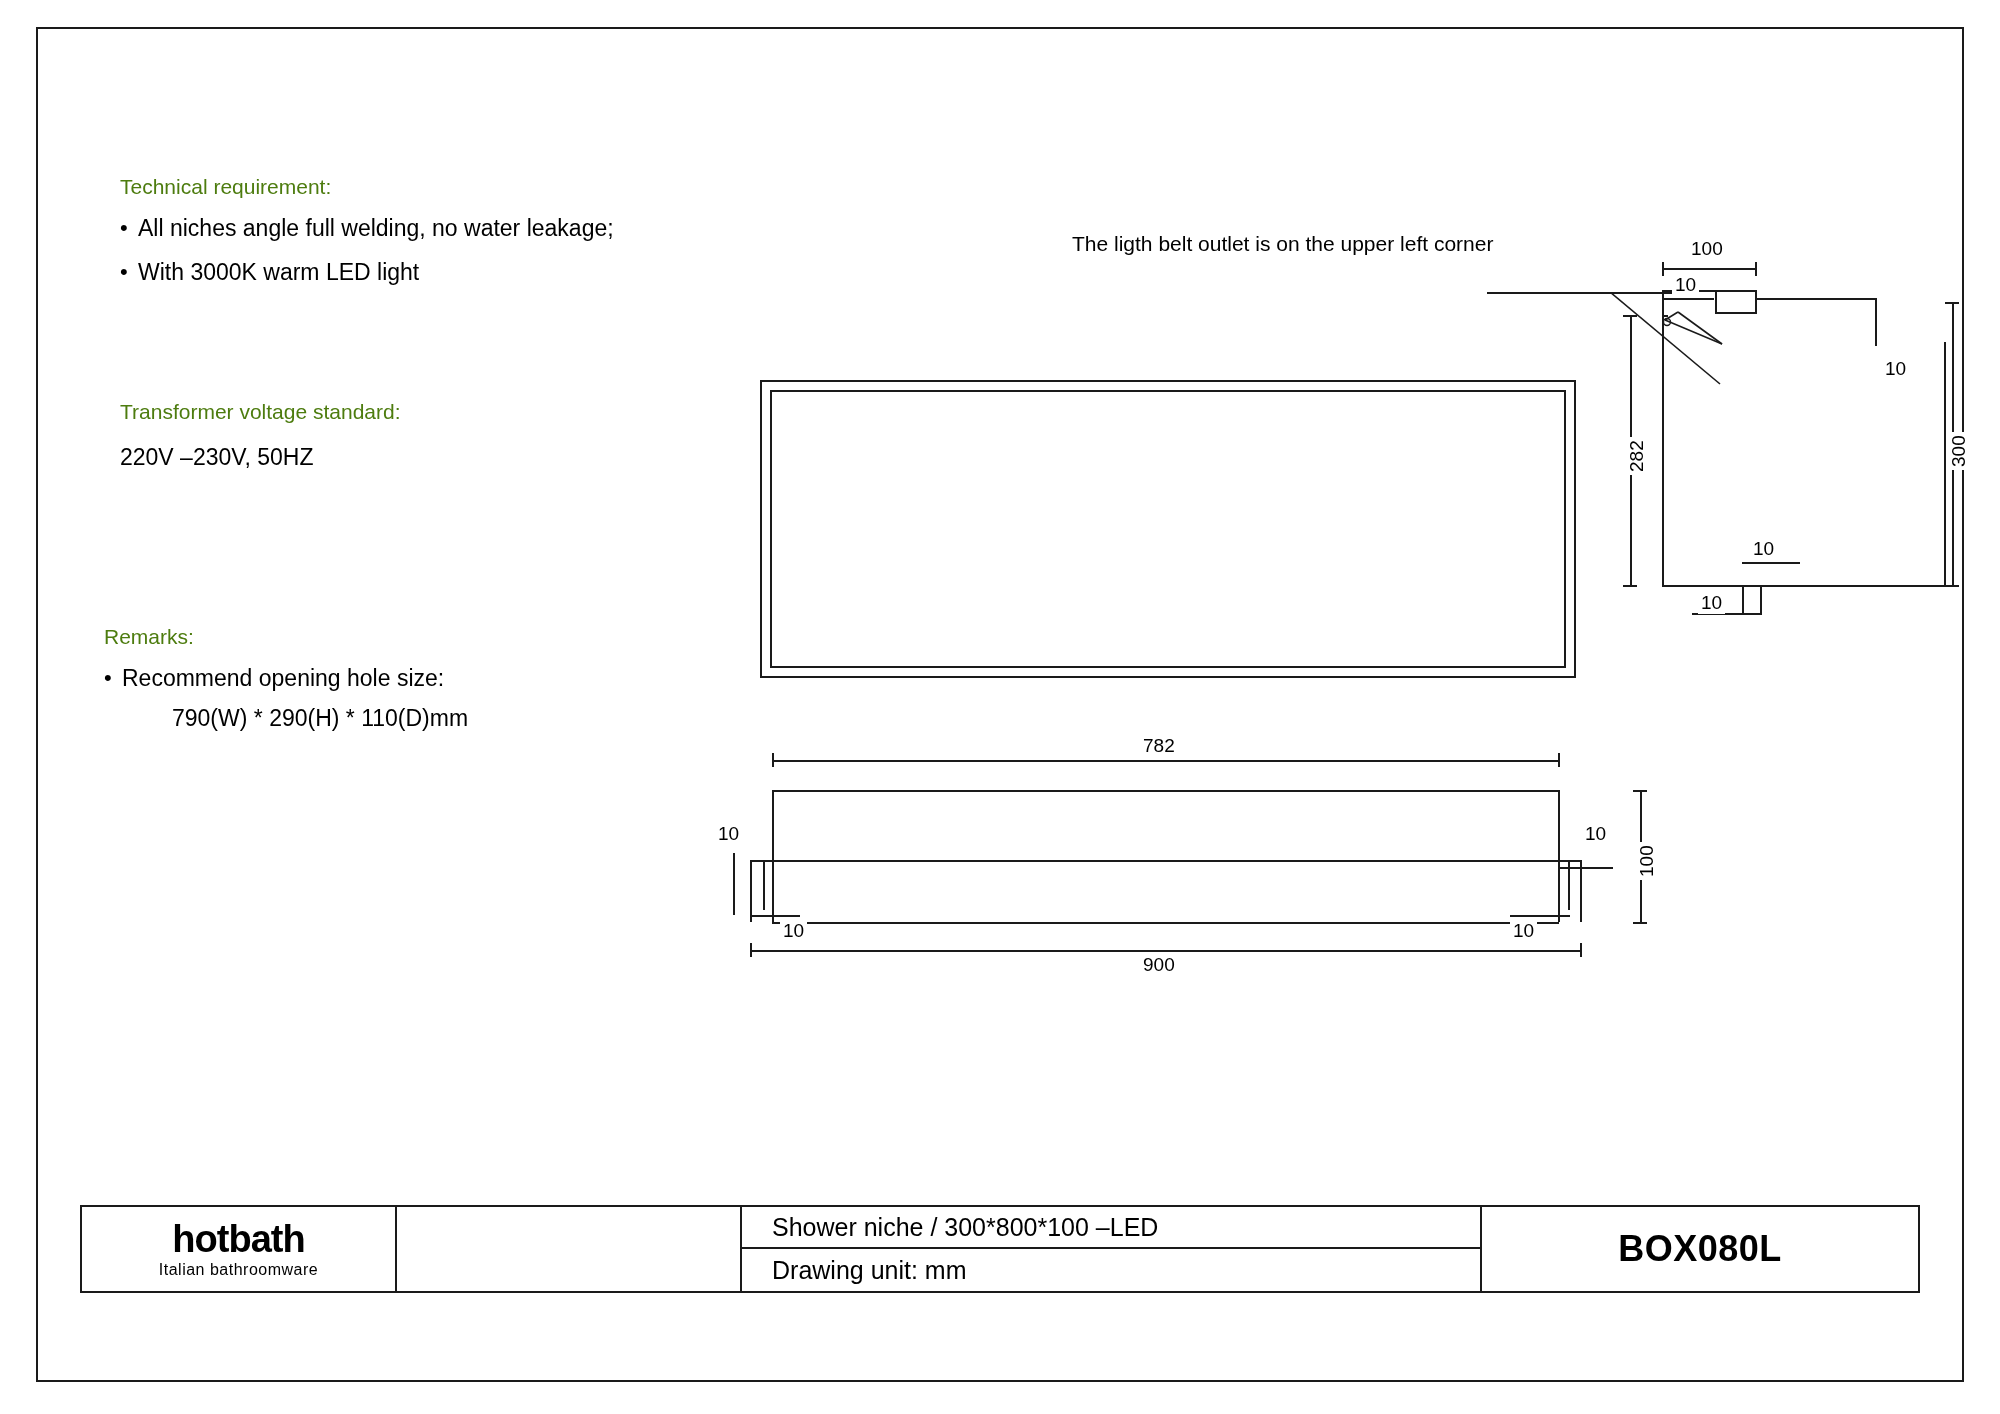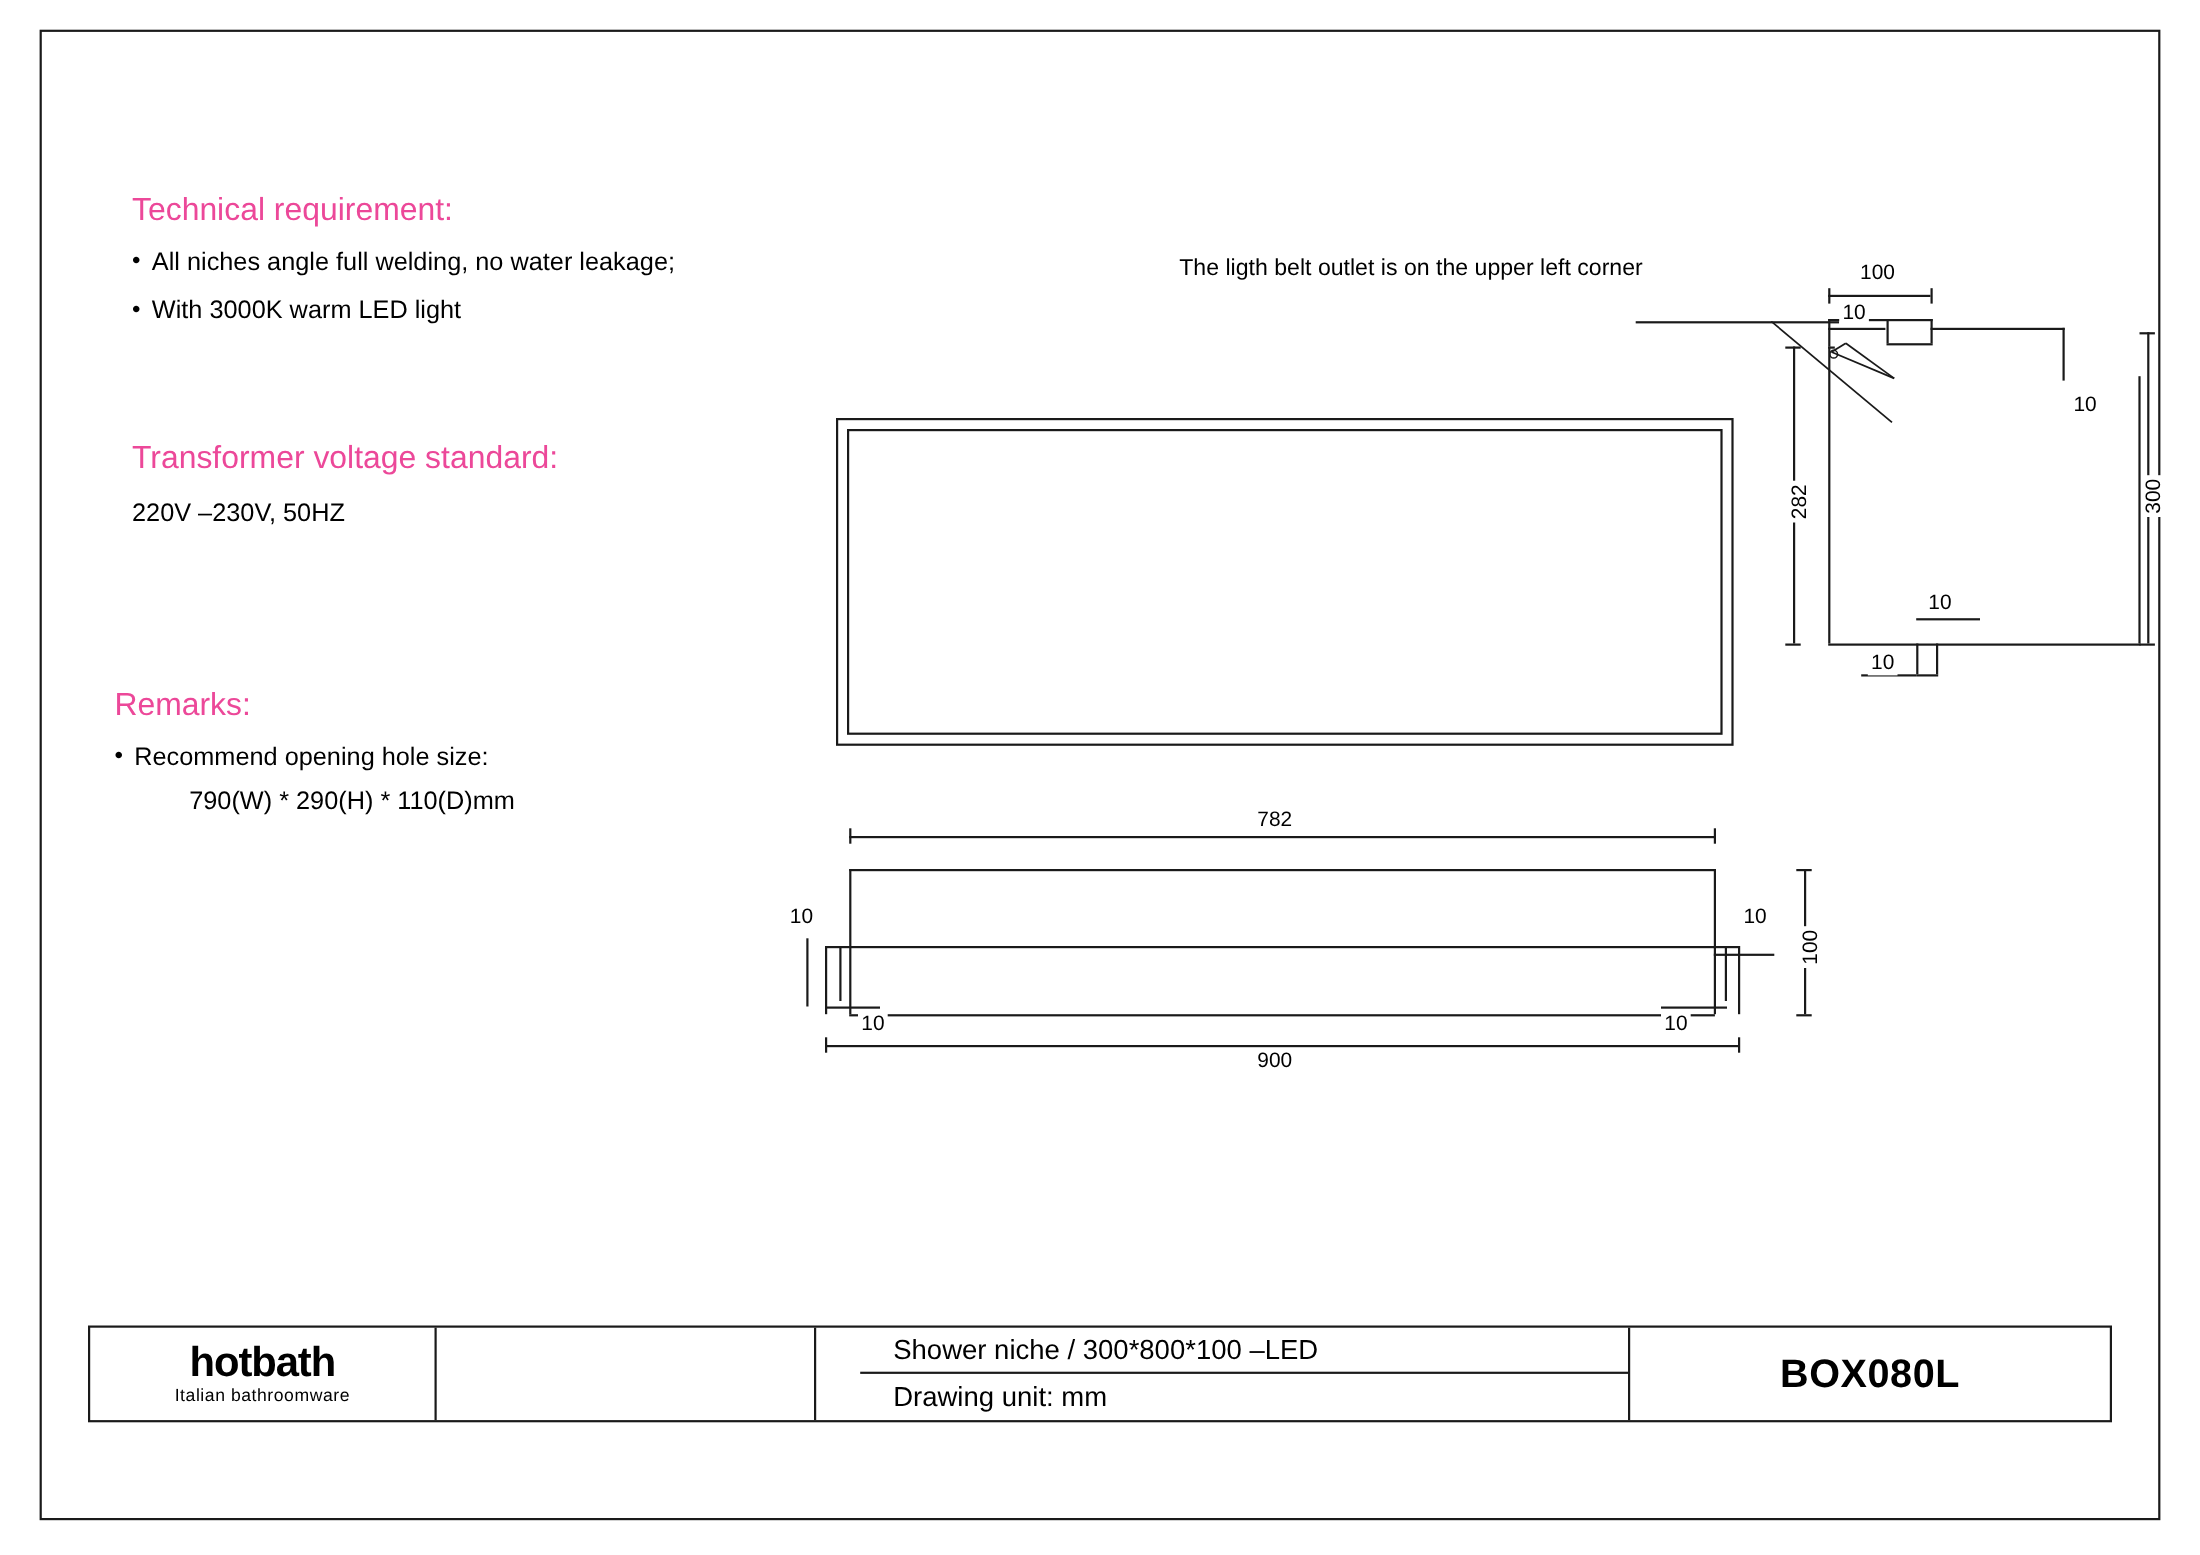--- a/index.html
+++ b/index.html
@@ -29,24 +29,24 @@
     top: 27px;
     width: 1928px;
     height: 1355px;
     border: 2px solid #1a1a1a;
     box-sizing: border-box;
   }
 
   
   .text-block { position: absolute; }
   .heading {
-    font-size: 29px;
+    font-size: 21px;
     font-weight: 400;
     letter-spacing: 0px;
-    color: #ec4899;
+    color: #4d7c0f;
     white-space: nowrap;
   }
   .bullet-row {
     display: flex;
     align-items: flex-start;
     margin-top: 14px;
   }
   .bullet-dot {
     width: 18px;
     flex: 0 0 18px;
@@ -164,21 +164,20 @@
     display: flex;
     flex-direction: column;
   }
   .tb-desc-row {
     flex: 1 1 50%;
     display: flex;
     align-items: center;
     padding-left: 30px;
     font-size: 25px;
     box-sizing: border-box;
-    margin-left: 40px;
   }
   .tb-desc-row.top {
     border-bottom: 2px solid #1a1a1a;
   }
   .tb-code {
     flex: 1;
     display: flex;
     align-items: center;
     justify-content: center;
     font-size: 36px;

